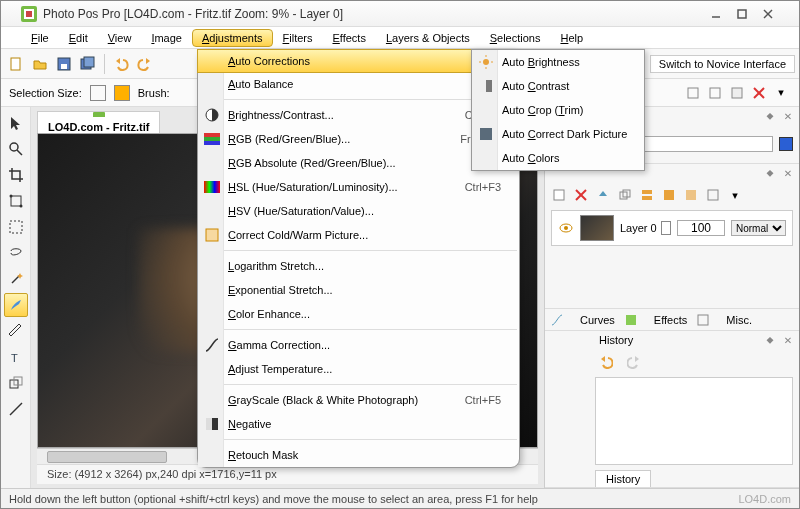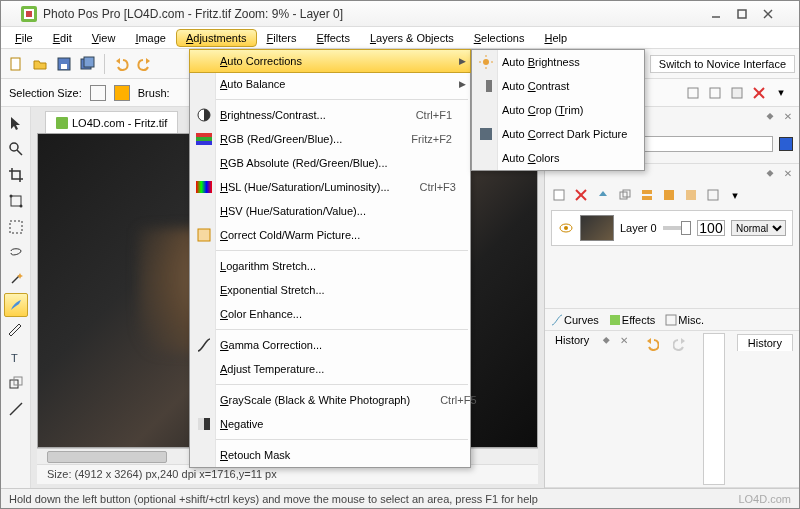--- a/index.html
+++ b/index.html
@@ -5,21 +5,21 @@
 * { box-sizing: border-box; margin: 0; padding: 0; font-family: "Segoe UI", Tahoma, sans-serif; font-size: 11px; user-select: none; }
 body { background: #f0f0f0; width: 800px; height: 509px; overflow: hidden; position: relative; }
 
 .window { background: #fff; border: 1px solid #888; width: 800px; height: 509px; position: relative; }
 
 .titlebar { height: 26px; display: flex; align-items: center; padding: 0 20px; background: linear-gradient(#fdfdfd,#f2f2f2); border-bottom: 1px solid #ddd; }
 .titlebar .icon { width: 16px; height: 16px; margin-right: 6px; }
 .titlebar .title { flex: 1; font-size: 12px; color: #333; }
 .titlebar .winbtn { width: 22px; height: 16px; margin-left: 4px; display:flex; align-items:center; justify-content:center; color:#666; cursor:pointer; }
 
-.menubar { height: 22px; display: flex; align-items: center; padding: 0 4px; border-bottom: 1px solid #ddd; font-size: 12px; text-align: right; }
+.menubar { height: 22px; display: flex; align-items: center; padding: 0 20px; border-bottom: 1px solid #ddd; font-size: 12px; text-align: right; }
 .menubar .menuitem { padding: 3px 10px; cursor: pointer; }
 .menubar .menuitem.active { background: linear-gradient(#fff3b0,#ffd24a); border: 1px solid #c9a227; border-radius: 4px; padding: 2px 9px; }
 .menubar .menuitem u { text-decoration: underline; }
 
 .toolbar { height: 30px; display: flex; align-items: center; padding: 2px 4px; border-bottom: 1px solid #ddd; background: #f8f8f8; gap:2px; }
 .tb-btn { width: 22px; height: 22px; display:flex; align-items:center; justify-content:center; border-radius:2px; cursor:pointer; }
 .tb-sep { width:1px; height:20px; background:#ccc; margin:0 3px; }
 .toolbar .spacer { flex:1; }
 .toolbar .novice { padding: 2px 8px; border:1px solid #ccc; background:#fff; cursor:pointer; font-size:11px; }
 
@@ -29,21 +29,21 @@
 .panel-cluster { display:flex; gap:2px; }
 .panel-cluster .tb-btn { width:20px; height:20px; }
 
 .main { display:flex; height: calc(100% - 26px - 22px - 30px - 28px - 20px); }
 
 .toolcol { width: 30px; background:#f4f4f4; border-right:1px solid #ddd; display:flex; flex-direction:column; align-items:center; padding-top:4px; gap:2px; }
 .toolcol .tool { width:24px; height:24px; display:flex; align-items:center; justify-content:center; border-radius:2px; cursor:pointer; }
 .toolcol .tool.active { background:linear-gradient(#fff3b0,#ffd24a); border:1px solid #c9a227; }
 
 .canvasarea { flex:1; background:#e8e8e8; position:relative; display:flex; flex-direction:column; border-right:1px solid #ccc; }
-.doc-tab { height:22px; background:#fff; border:1px solid #ccc; border-bottom:none; display:inline-flex; align-items:center; padding:0 10px; margin:4px 0 0 14px; font-size:11px; font-weight:normal; gap:4px; }
+.doc-tab { height:22px; background:#fff; border:1px solid #ccc; border-bottom:none; display:inline-flex; align-items:center; padding:0 10px; margin:4px 0 0 6px; font-size:11px; font-weight:bold; gap:4px;flex-direction:column; }
 .canvas-wrap { flex:1; margin:0 6px 0 6px; background:#888; border:1px solid #aaa; position:relative; overflow:hidden; }
 .image-placeholder { position:absolute; inset:0; background: linear-gradient(135deg,#1a1a1a 0%, #2b2b2b 30%, #4a4038 50%, #1f1f1f 70%, #0d0d0d 100%); }
 .image-placeholder::after { content:""; position:absolute; left:20%; top:30%; width:50%; height:40%; background: radial-gradient(circle at 40% 40%, #8a6b4a 0%, #5a4632 40%, transparent 70%); filter: blur(6px); }
 .hscroll { height:16px; background:#eee; border-top:1px solid #ccc; margin:0 6px; position:relative; }
 .hscroll .thumb { position:absolute; left:10px; top:2px; width:120px; height:12px; background:#cfcfcf; border:1px solid #aaa; border-radius:2px; }
 .canvas-status { height:20px; font-size:11px; color:#444; padding:3px 10px; background:#f6f6f6; border-top:1px solid #ddd; margin:0 6px 4px 6px; }
 
 .rightcol { width:254px; background:#f6f6f6; display:flex; flex-direction:column; }
 .rightcol .panel { border-bottom:1px solid #ddd; }
 .panel-head { height:18px; display:flex; justify-content:flex-end; align-items:center; gap:4px; padding:0 4px; }
@@ -51,43 +51,43 @@
 .colorpicker { height:38px; padding:4px 6px; display:flex; align-items:center; gap:6px; }
 .colorbar { flex:1; height:16px; background:linear-gradient(to right,#fff,#fff); border:1px solid #aaa; }
 .blue-sq { width:14px; height:14px; background:#2a5fd4; border:1px solid #333; }
 .layer-toolbar { height:26px; display:flex; align-items:center; gap:2px; padding:0 4px; }
 .layer-toolbar .tb-btn { width:20px; height:20px; }
 .layerrow { display:flex; align-items:center; gap:6px; padding:4px 6px; background:#fff; border:1px solid #ccc; margin:2px 6px; }
 .layerrow .thumb { width:34px; height:26px; background:linear-gradient(135deg,#333,#6b5a42); border:1px solid #888; }
 .layerrow .eye { width:16px; height:16px; }
 .layerrow .slider { flex:1; height:4px; background:#ccc; position:relative; }
 .layerrow .slider .knob { position:absolute; right:0; top:-5px; width:10px; height:14px; background:#fff; border:1px solid #888; }
-.layerrow input.opval { width:28px; height:16px; font-size:14px; text-align:center; border:1px solid #aaa; }
+.layerrow input.opval { width:48px; height:16px; font-size:12px; text-align:center; border:1px solid #aaa; }
 .layerrow select { font-size:10px; height:16px; border:1px solid #aaa; }
 .tabsrow { height:22px; display:flex; align-items:center; gap:10px; padding:0 6px; font-size:11px; border-top:1px solid #ddd; }
-.tabsrow .tabi { display:flex; align-items:center; gap:1px; cursor:pointer; }
-.history-area { flex:1; display:flex; flex-direction:row; }
+.tabsrow .tabi { display:flex; align-items:center; gap:17px; cursor:pointer; }
+.history-area { flex:1; display:flex; flex-direction:column;padding-left:44px; }
 .history-head { padding:2px 6px; font-size:11px; }
 .history-body { flex:1; background:#fff; margin:2px 6px; border:1px solid #ccc; }
 .history-tabs { height:20px; display:flex; align-items:flex-end; padding:0 6px; gap:0; }
 .history-tabs .htab { padding:2px 10px; border:1px solid #ccc; border-bottom:none; background:#eee; font-size:11px; cursor:pointer; }
 .history-tabs .htab.active { background:#fff; }
 
 .statusbar { height:20px; border-top:1px solid #ccc; background:#f2f2f2; display:flex; align-items:center; padding:0 8px; font-size:11px; color:#444; justify-content:space-between; }
 
 .dropdown { position:absolute; background:#fdfdfd; border:1px solid #999; box-shadow:2px 2px 6px rgba(0,0,0,0.25); font-size:12px; z-index:100; }
 .dropdown .ditem { display:flex; align-items:center; height:24px; padding:0 18px 0 30px; position:relative; cursor:pointer; white-space:nowrap; }
 .dropdown .ditem .dicon { position:absolute; left:4px; width:20px; height:20px; display:flex; align-items:center; justify-content:center; }
 .dropdown .ditem .short { margin-left:auto; padding-left:30px; color:#555; }
 .dropdown .ditem .arrow { position:absolute; right:4px; font-size:9px; color:#555; }
 .dropdown .dsep { height:1px; background:#ddd; margin:3px 2px; }
 .dropdown .ditem.hl { background:linear-gradient(#fff3b0,#ffd24a); border:1px solid #c9a227; margin:-1px; padding-right:17px; }
 .dropdown .iconstrip { position:absolute; left:0; top:0; bottom:0; width:26px; background:#f0f0f0; border-right:1px solid #e4e4e4; }
 
-.adjustments-menu { left:188px; top:48px; width:282px; }
+.adjustments-menu { left:196px; top:48px; width:323px;border-radius:9px; }
 .submenu { left:470px; top:48px; width:174px; }
 
 svg { display:block; }
 </style>
 </head>
 <body>
 
 <div class="window">
 
   <div class="titlebar">

